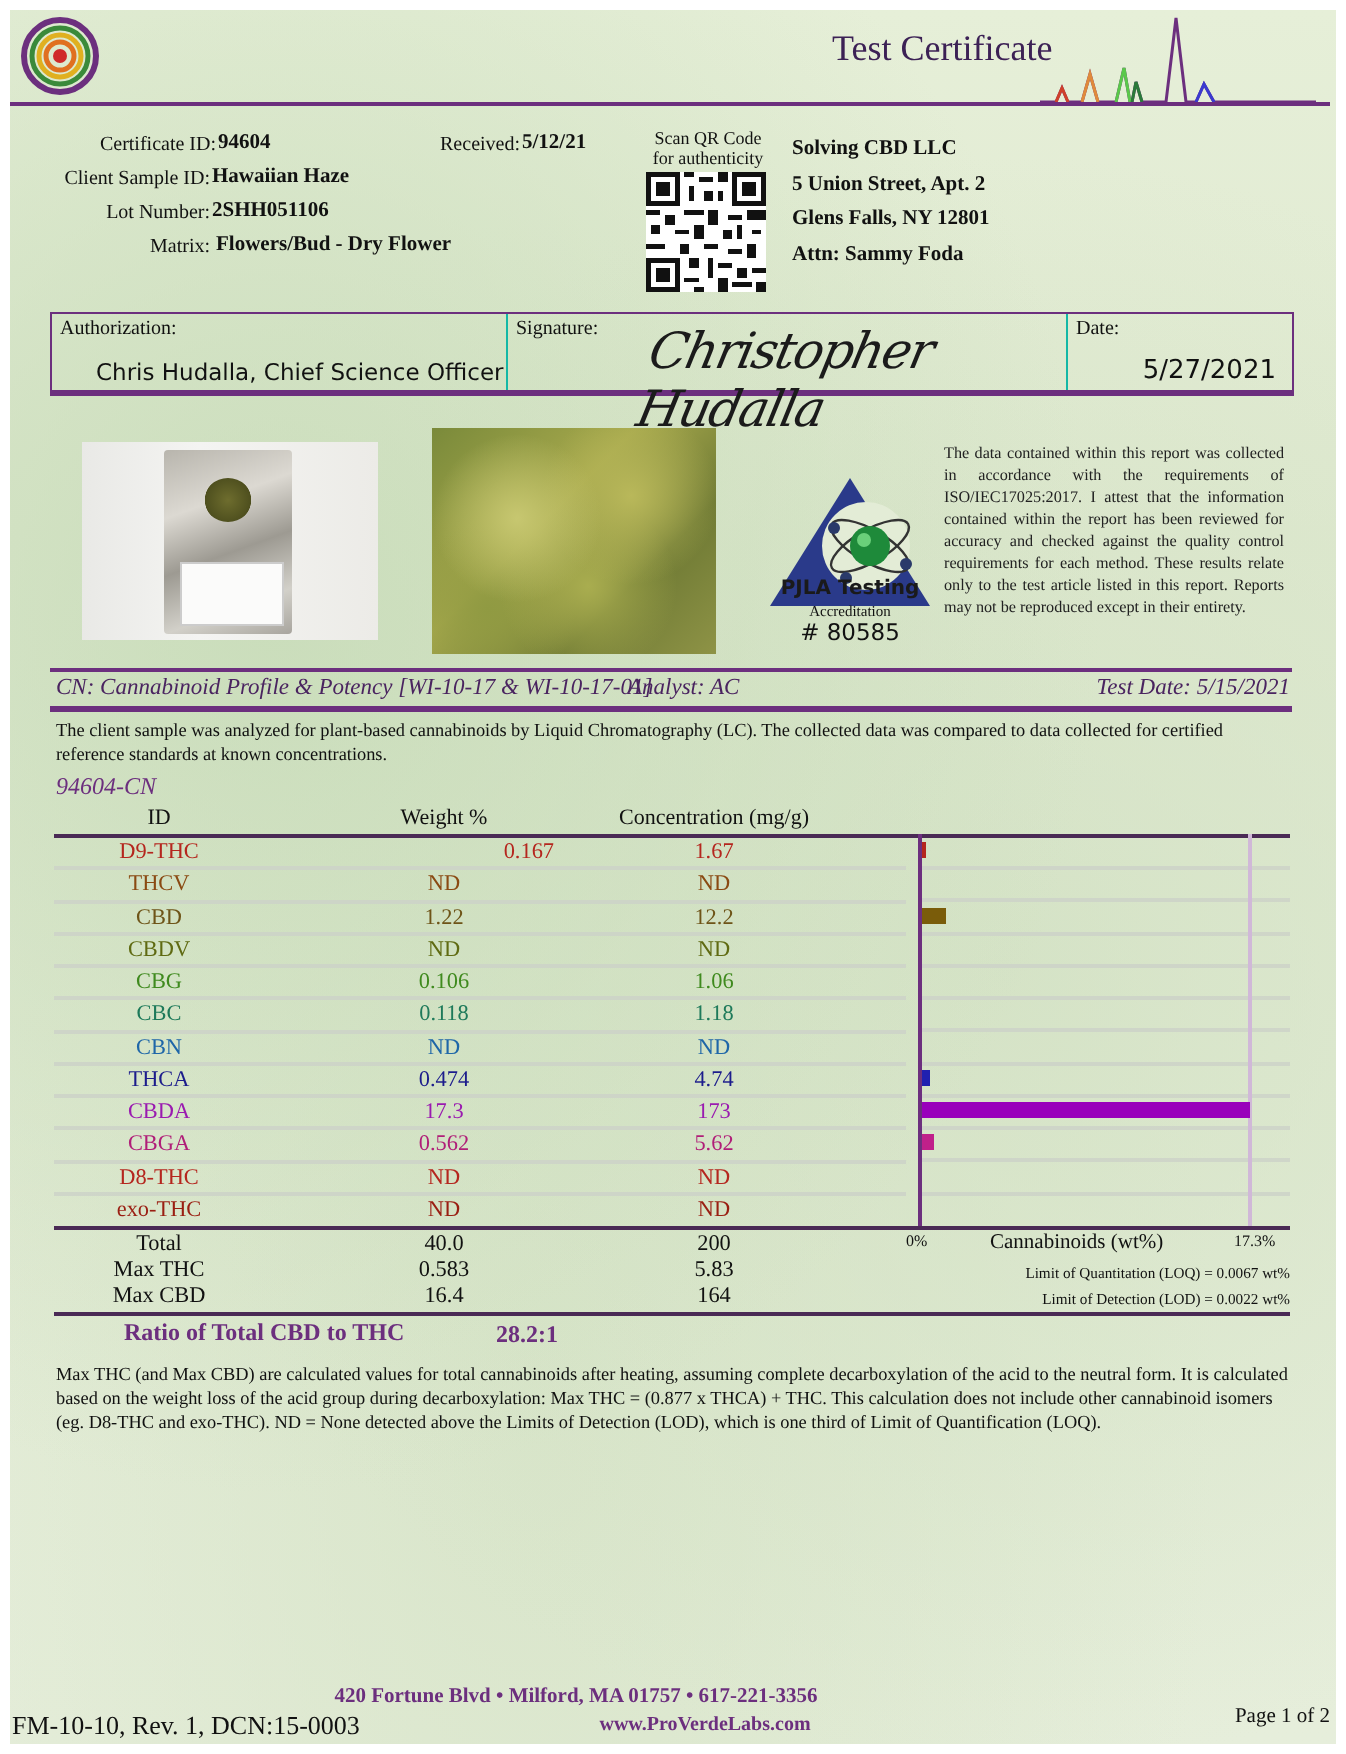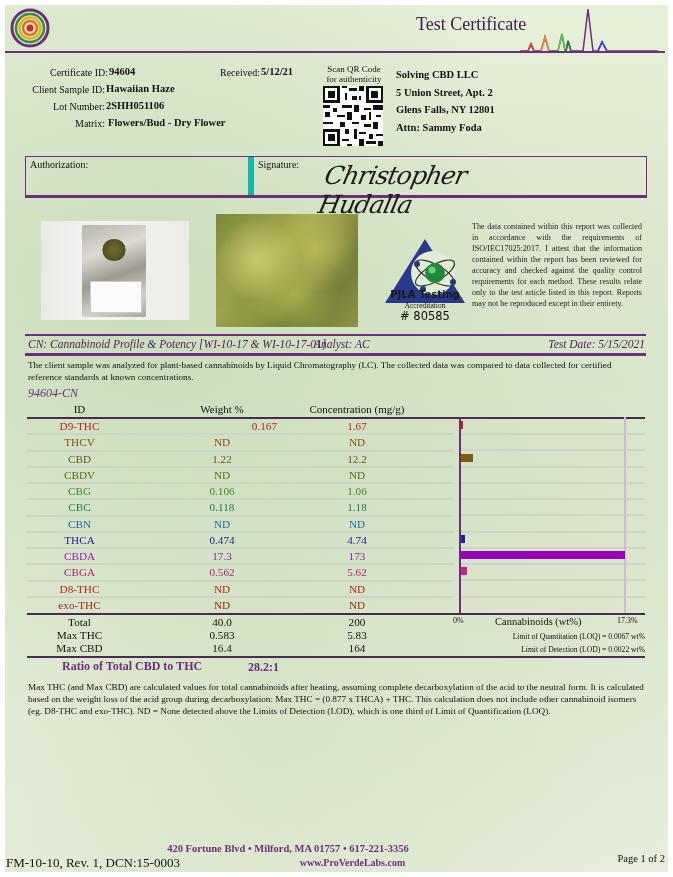--- a/index.html
+++ b/index.html
@@ -33,21 +33,21 @@
 
   
   .lbl { font-size: 10px; color: #111; text-align: right; }
   .val { font-size: 10.5px; font-weight: bold; color: #111; }
   .qr-label { left: 324px; top: 64px; width: 60px; font-size: 9px; text-align: center; line-height: 10px; }
   .qr { left: 323px; top: 86px; width: 60px; height: 60px; background: #fff; }
   .addr { left: 396px; top: 66px; font-size: 10.5px; font-weight: bold; line-height: 17.5px; }
 
   
   .auth-box { left: 25px; top: 156px; width: 622px; height: 42px; border: 1px solid #6c2f7e; border-bottom: 3px solid #6c2f7e; display: flex; }
-  .auth-cell { position: relative; border-right: 6px solid #14b8a6; height: 100%; }
+  .auth-cell { position: relative; border-right: 1px solid #14b8a6; height: 100%; }
   .auth-cell:last-child { border-right: none; }
   .cell-lbl { position: absolute; left: 4px; top: 2px; font-size: 10px; }
   .auth-name { position: absolute; left: 22px; top: 22px; font-family: "DejaVu Sans", sans-serif; font-size: 11.5px; }
   .date-val { position: absolute; right: 8px; top: 21px; font-family: "DejaVu Sans", sans-serif; font-size: 13px; }
   .sig { position: absolute; left: 68px; top: 4px; font-family: "DejaVu Serif", serif; font-style: italic; font-size: 25px; color: #1b1b1b; letter-spacing: -1px; transform: skewX(-12deg); }
 
   
   .img1 { left: 41px; top: 221px; width: 148px; height: 99px; background: linear-gradient(90deg, #e9e9e6 0%, #f4f4f2 40%, #ecebe7 100%); }
   .bag { position: absolute; left: 41px; top: 4px; width: 64px; height: 92px; background: linear-gradient(160deg, #b8b5ad 0%, #dcd9d2 30%, #9d9a92 55%, #d2d0c9 80%, #a8a59e 100%); border-radius: 2px; }
   .bud-small { position: absolute; left: 20px; top: 14px; width: 24px; height: 22px; border-radius: 50%; background: radial-gradient(circle, #6e6d2e 0%, #4e4f1e 70%, rgba(0,0,0,0) 72%); }
@@ -201,24 +201,29 @@
 <div class="abs addr">
   <div>Solving CBD LLC</div>
   <div>5 Union Street, Apt. 2</div>
   <div>Glens Falls, NY  12801</div>
   <div>Attn: Sammy Foda</div>
 </div>
 
 <div class="abs auth-box">
   <div class="auth-cell" style="width:228px;">
     <div class="cell-lbl">Authorization:</div>
+    <div class="auth-name">Chris Hudalla, Chief Science Officer</div>
   </div>
   <div class="auth-cell" style="width:280px;">
     <div class="cell-lbl">Signature:</div>
     <div class="sig">Christopher Hudalla</div>
+  </div>
+  <div class="auth-cell" style="width:112px;">
+    <div class="cell-lbl">Date:</div>
+    <div class="date-val">5/27/2021</div>
   </div>
 </div>
 
 <div class="abs img1">
   <div class="bag">
     <div class="bud-small"></div>
     <div class="bag-label"></div>
   </div>
 </div>
 <div class="abs img2"></div>

